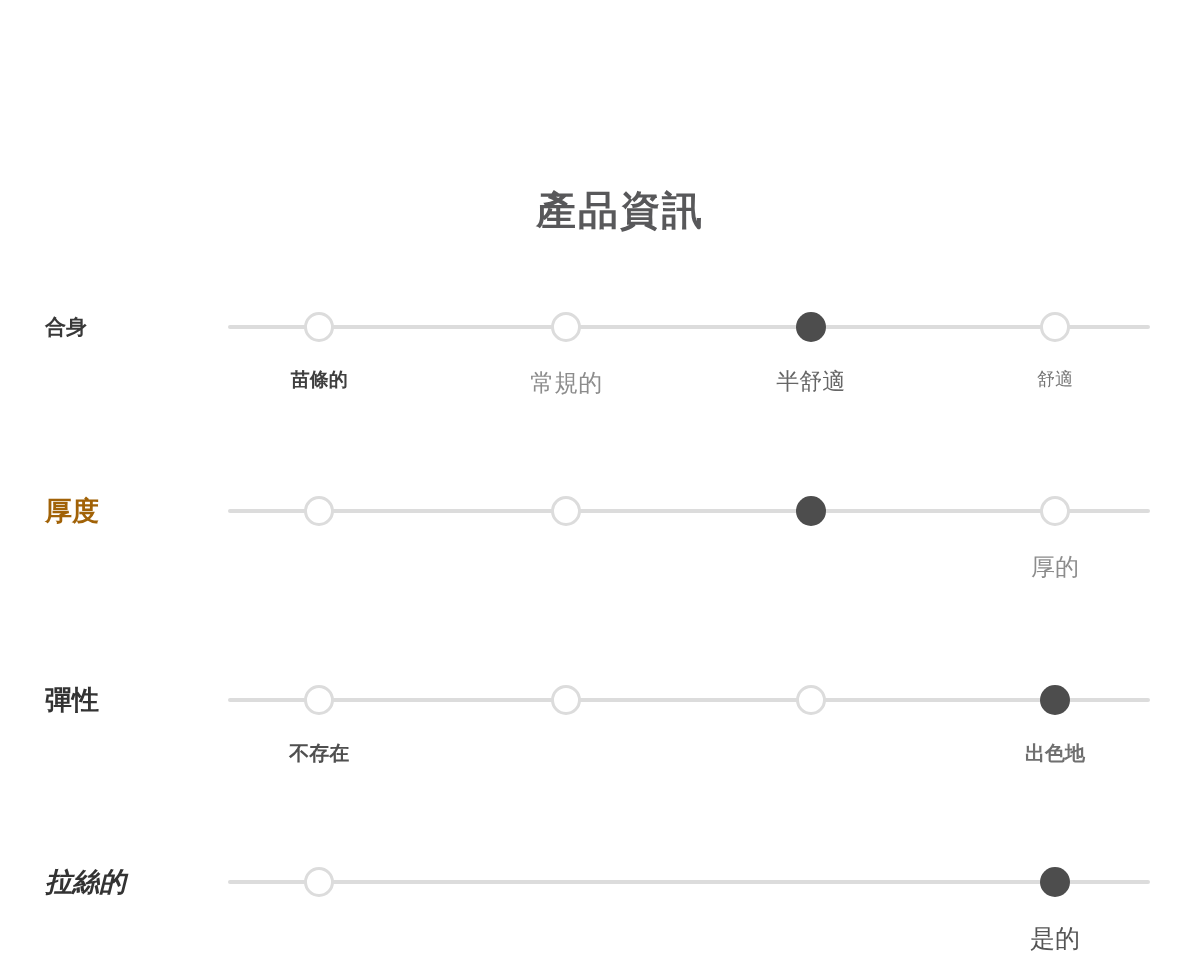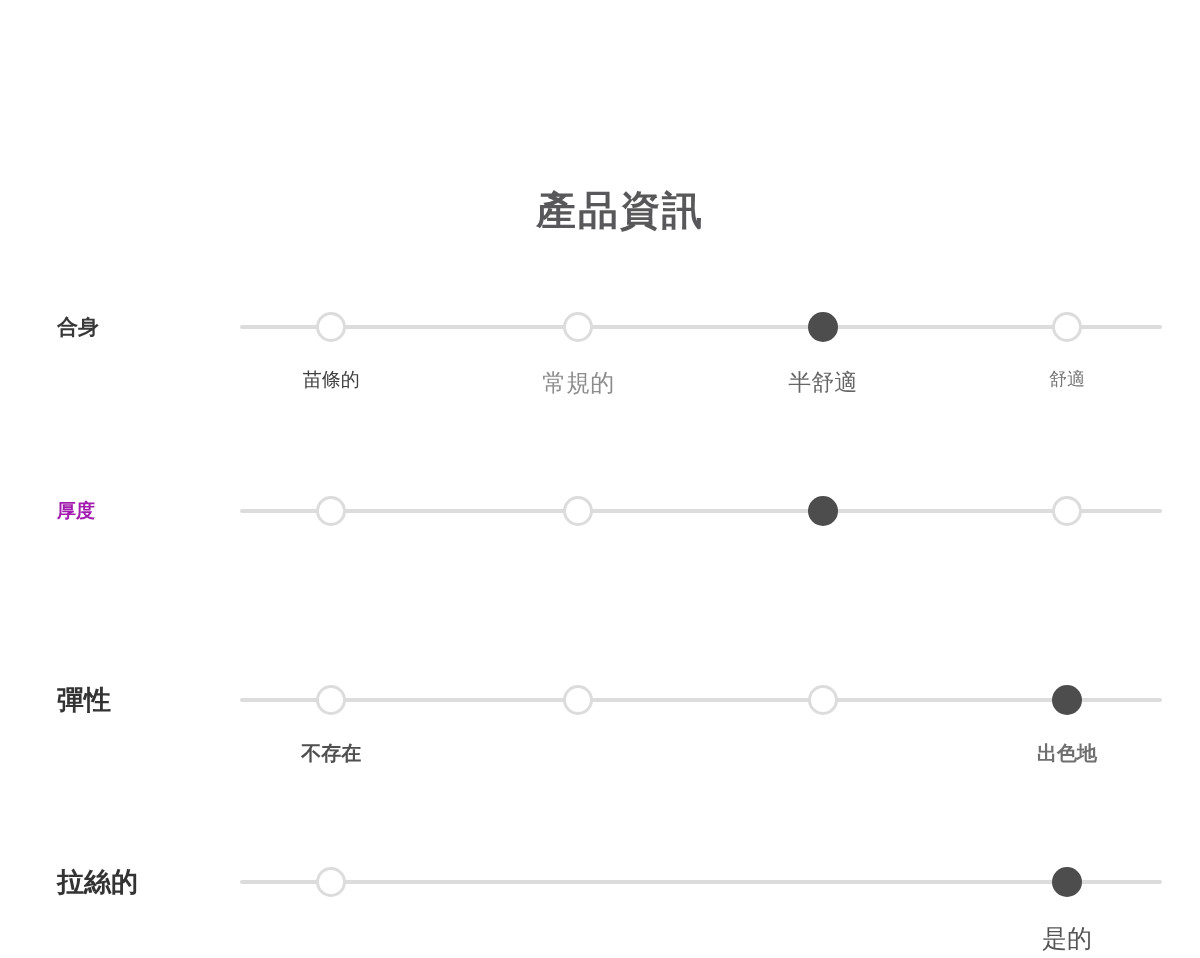--- a/index.html
+++ b/index.html
@@ -5,21 +5,21 @@
   html,body { margin:0; padding:0; background:#ffffff; }
   .page {
     position:relative; width:1200px; height:958px; background:#ffffff;
     font-family:"Liberation Sans","DejaVu Sans",sans-serif; overflow:hidden;
   }
   .title {
     position:absolute; top:183px; left:20px; width:1200px; margin:0;
     text-align:center; font-size:40px; font-weight:700; letter-spacing:2px;
     color:#58585a;
   }
-  .row { position:absolute; left:12px; width:1048px; height:100px; }
+  .row { position:absolute; left:0; width:1048px; height:100px; }
   .row-label {
     position:absolute; left:45px; top:0; height:30px;
     display:flex; align-items:center; white-space:nowrap;
   }
   .track {
     position:absolute; left:228px; top:13px; width:922px; height:4px;
     border-radius:2px;
   }
   .dot {
     position:absolute; top:0; width:30px; height:30px; border-radius:50%;
@@ -36,44 +36,45 @@
 <div class="page">
   <h1 class="title">產品資訊</h1>
   <div id="rows">
       <div class="row" style="top: 312px;">
         <div class="row-label" style="font-size: 21px; color: rgb(56, 56, 56); font-weight: 600;">合身</div>
         <div class="track" style="background: rgb(220, 220, 220);"></div>
         <div class="dot" style="left: 319.278px; background: rgb(255, 255, 255); border: 3px solid rgb(220, 220, 220);"></div>
         <div class="dot" style="left: 566.374px; background: rgb(255, 255, 255); border: 3px solid rgb(220, 220, 220);"></div>
         <div class="dot" style="left: 810.704px; background: rgb(77, 77, 77);"></div>
         <div class="dot" style="left: 1055.03px; background: rgb(255, 255, 255); border: 3px solid rgb(220, 220, 220);"></div>
-        <div class="value-label" style="left: 319.278px; font-size: 19px; color: rgb(63, 63, 63); font-weight: 400;">苗條的</div>
+        <div class="value-label" style="left: 319.278px; font-size: 19px; color: rgb(63, 63, 63); font-weight: 700;">苗條的</div>
         <div class="value-label" style="left: 566.374px; font-size: 24px; color: rgb(140, 140, 140); font-weight: 400;">常規的</div>
-        <div class="value-label" style="left: 810.704px; font-size: 23px; color: rgb(102, 102, 102); font-weight: 500;">半舒適</div>
+        <div class="value-label" style="left: 810.704px; font-size: 23px; color: rgb(102, 102, 102); font-weight: 500; font-family: Liberation Serif, serif;">半舒適</div>
         <div class="value-label" style="left: 1055.03px; font-size: 18px; color: rgb(117, 117, 117); font-weight: 500;">舒適</div>
       </div>
       <div class="row" style="top: 496px;">
-        <div class="row-label" style="font-size: 19px; color: #a21caf; font-weight: 600;">厚度</div>
+        <div class="row-label" style="font-size: 27px; color: #a16207; font-weight: 600;">厚度</div>
         <div class="track" style="background: rgb(220, 220, 220);"></div>
         <div class="dot" style="left: 319.278px; background: rgb(255, 255, 255); border: 3px solid rgb(220, 220, 220);"></div>
         <div class="dot" style="left: 566.374px; background: rgb(255, 255, 255); border: 3px solid rgb(220, 220, 220);"></div>
         <div class="dot" style="left: 810.704px; background: rgb(77, 77, 77);"></div>
         <div class="dot" style="left: 1055.03px; background: rgb(255, 255, 255); border: 3px solid rgb(220, 220, 220);"></div>
+        <div class="value-label" style="left: 1055.03px; font-size: 24px; color: rgb(140, 140, 140); font-weight: 400;">厚的</div>
       </div>
       <div class="row" style="top: 685px;">
         <div class="row-label" style="font-size: 27px; color: rgb(51, 51, 51); font-weight: 600;">彈性</div>
         <div class="track" style="background: rgb(220, 220, 220);"></div>
         <div class="dot" style="left: 319.278px; background: rgb(255, 255, 255); border: 3px solid rgb(220, 220, 220);"></div>
         <div class="dot" style="left: 566.374px; background: rgb(255, 255, 255); border: 3px solid rgb(220, 220, 220);"></div>
         <div class="dot" style="left: 810.704px; background: rgb(255, 255, 255); border: 3px solid rgb(220, 220, 220);"></div>
         <div class="dot" style="left: 1055.03px; background: rgb(77, 77, 77);"></div>
         <div class="value-label" style="left: 319.278px; font-size: 20px; color: rgb(79, 79, 79); font-weight: 600;">不存在</div>
         <div class="value-label" style="left: 1055.03px; font-size: 20px; color: rgb(111, 111, 111); font-weight: 700;">出色地</div>
       </div>
       <div class="row" style="top: 867px;">
-        <div class="row-label" style="font-size: 27px; color: rgb(51, 51, 51); font-weight: 600;">拉絲的</div>
+        <div class="row-label" style="font-size: 27px; color: rgb(51, 51, 51); font-weight: 600; font-style: italic;">拉絲的</div>
         <div class="track" style="background: rgb(220, 220, 220);"></div>
         <div class="dot" style="left: 319.278px; background: rgb(255, 255, 255); border: 3px solid rgb(220, 220, 220);"></div>
         <div class="dot" style="left: 1055.03px; background: rgb(77, 77, 77);"></div>
         <div class="value-label" style="left: 1055.03px; font-size: 25px; color: rgb(85, 85, 85); font-weight: 500;">是的</div>
       </div>
     </div>
 </div>
 
 </body></html>

